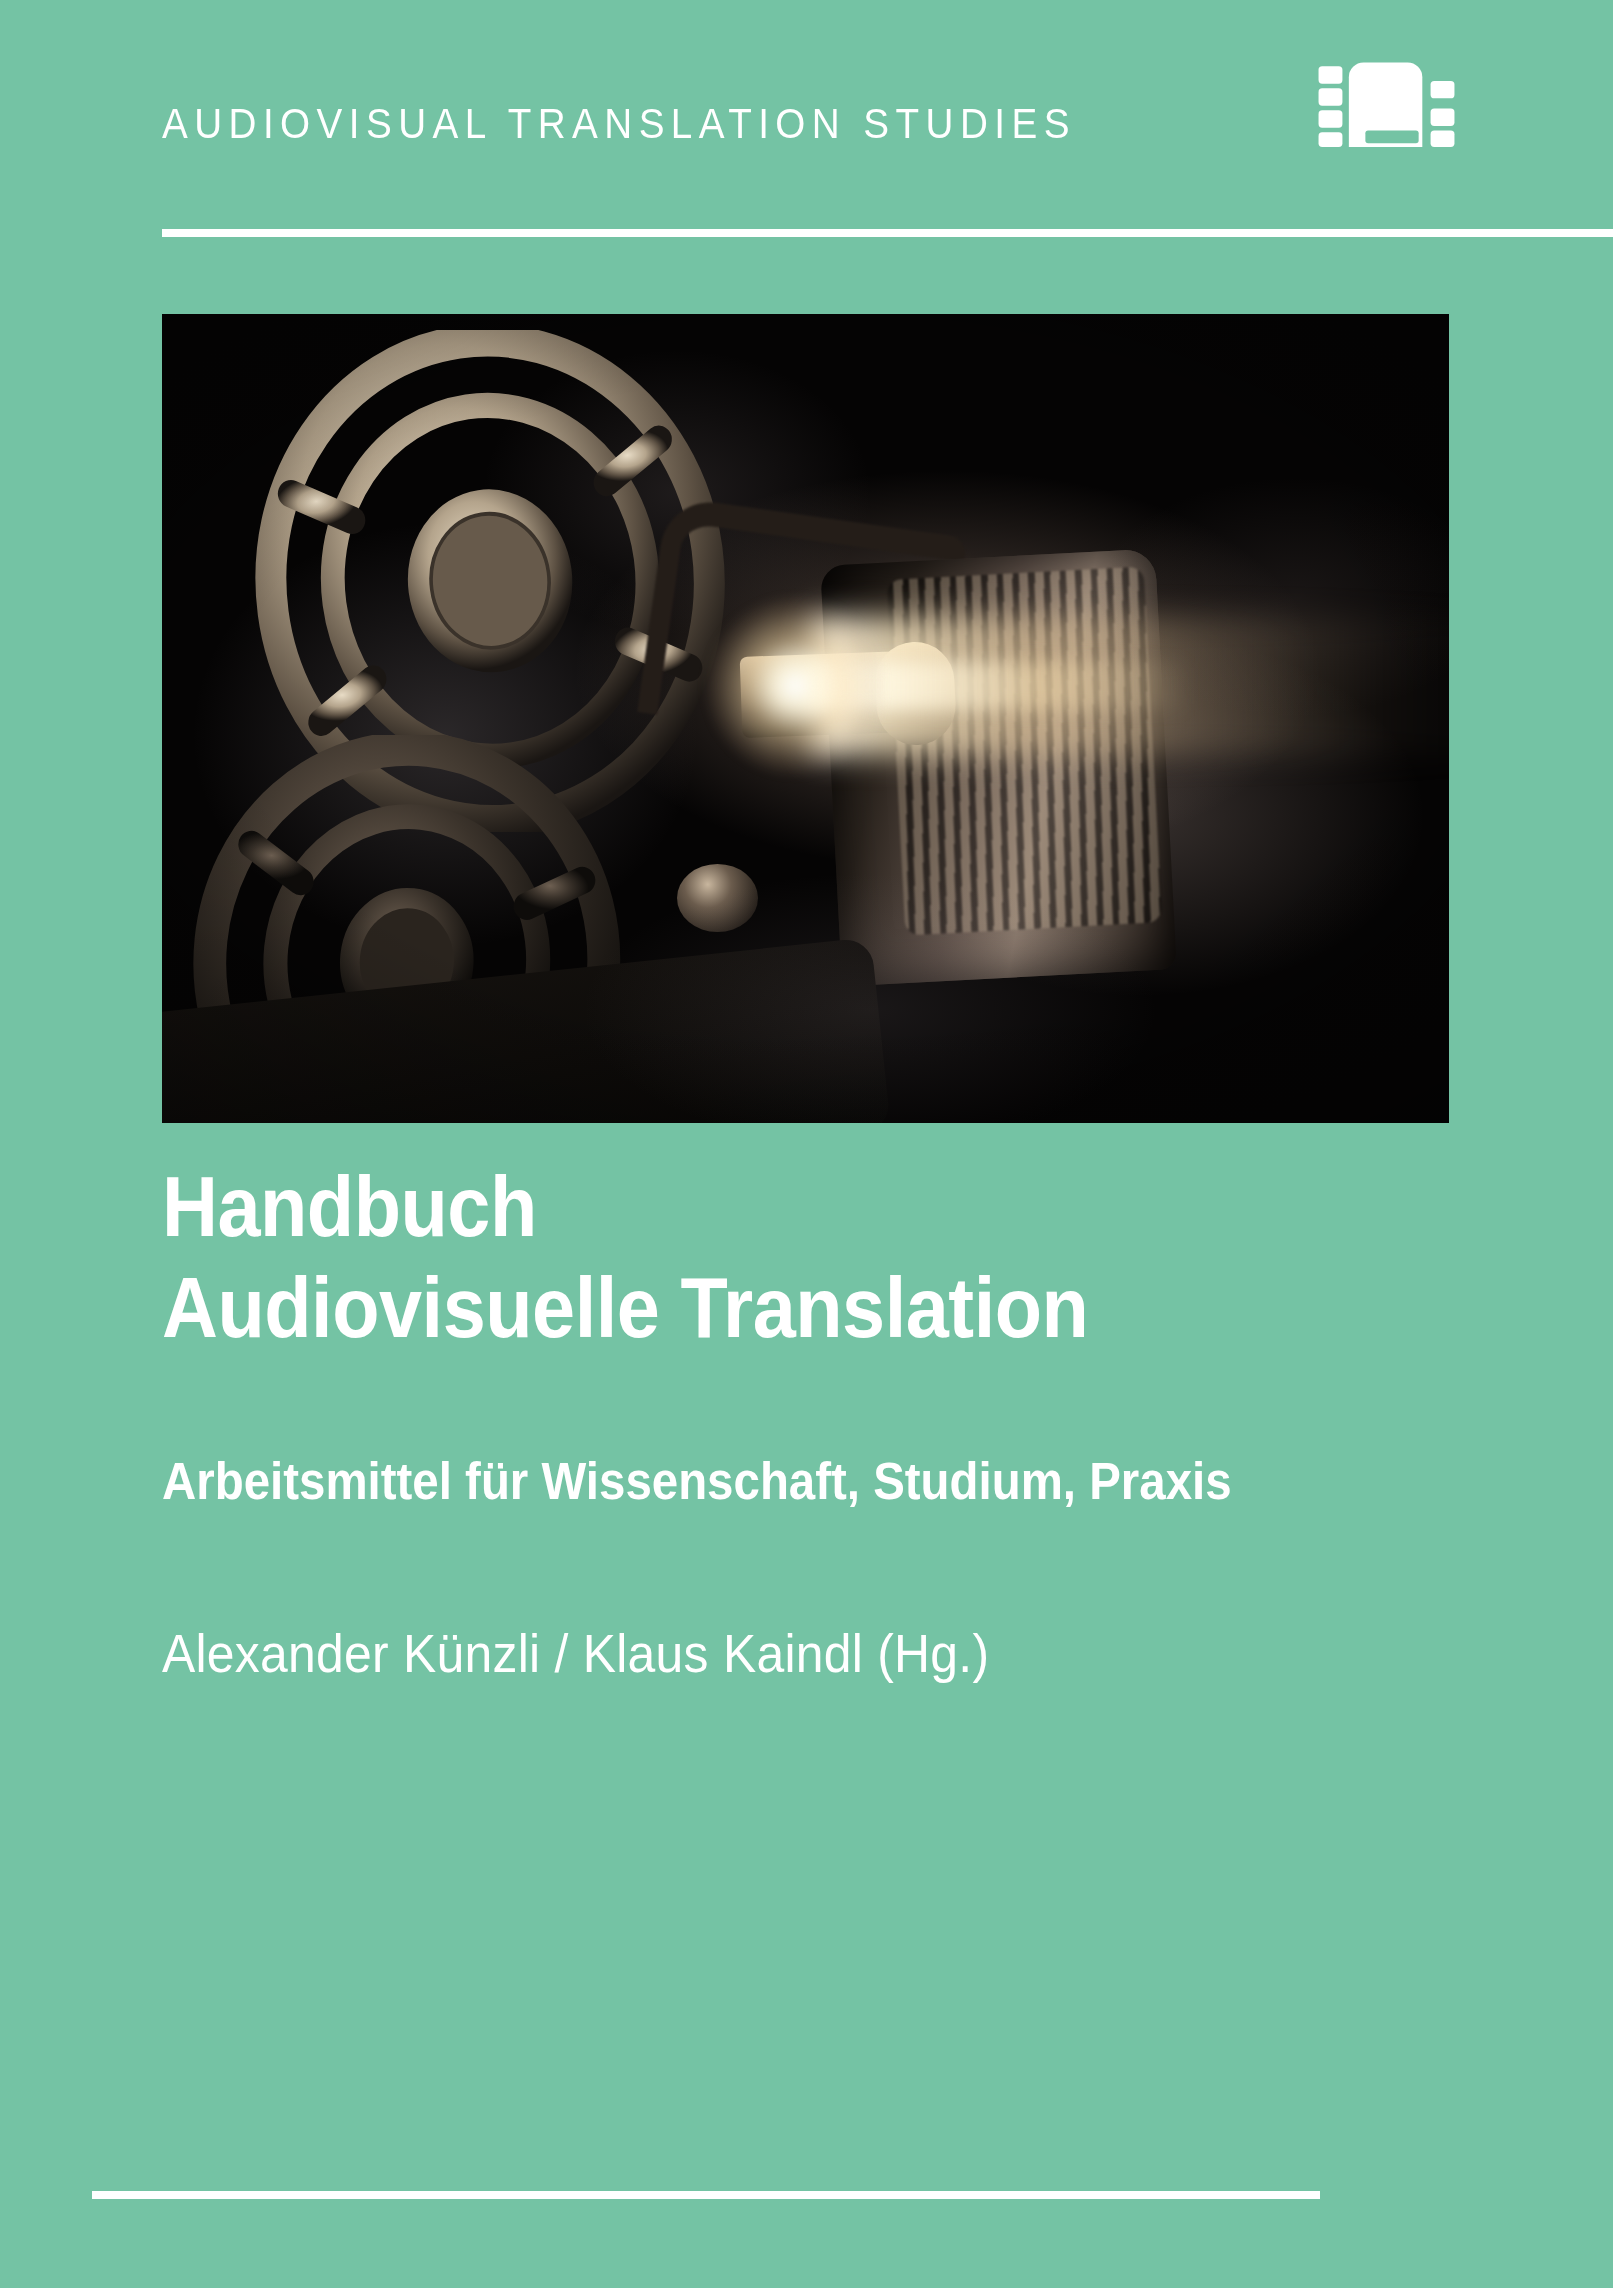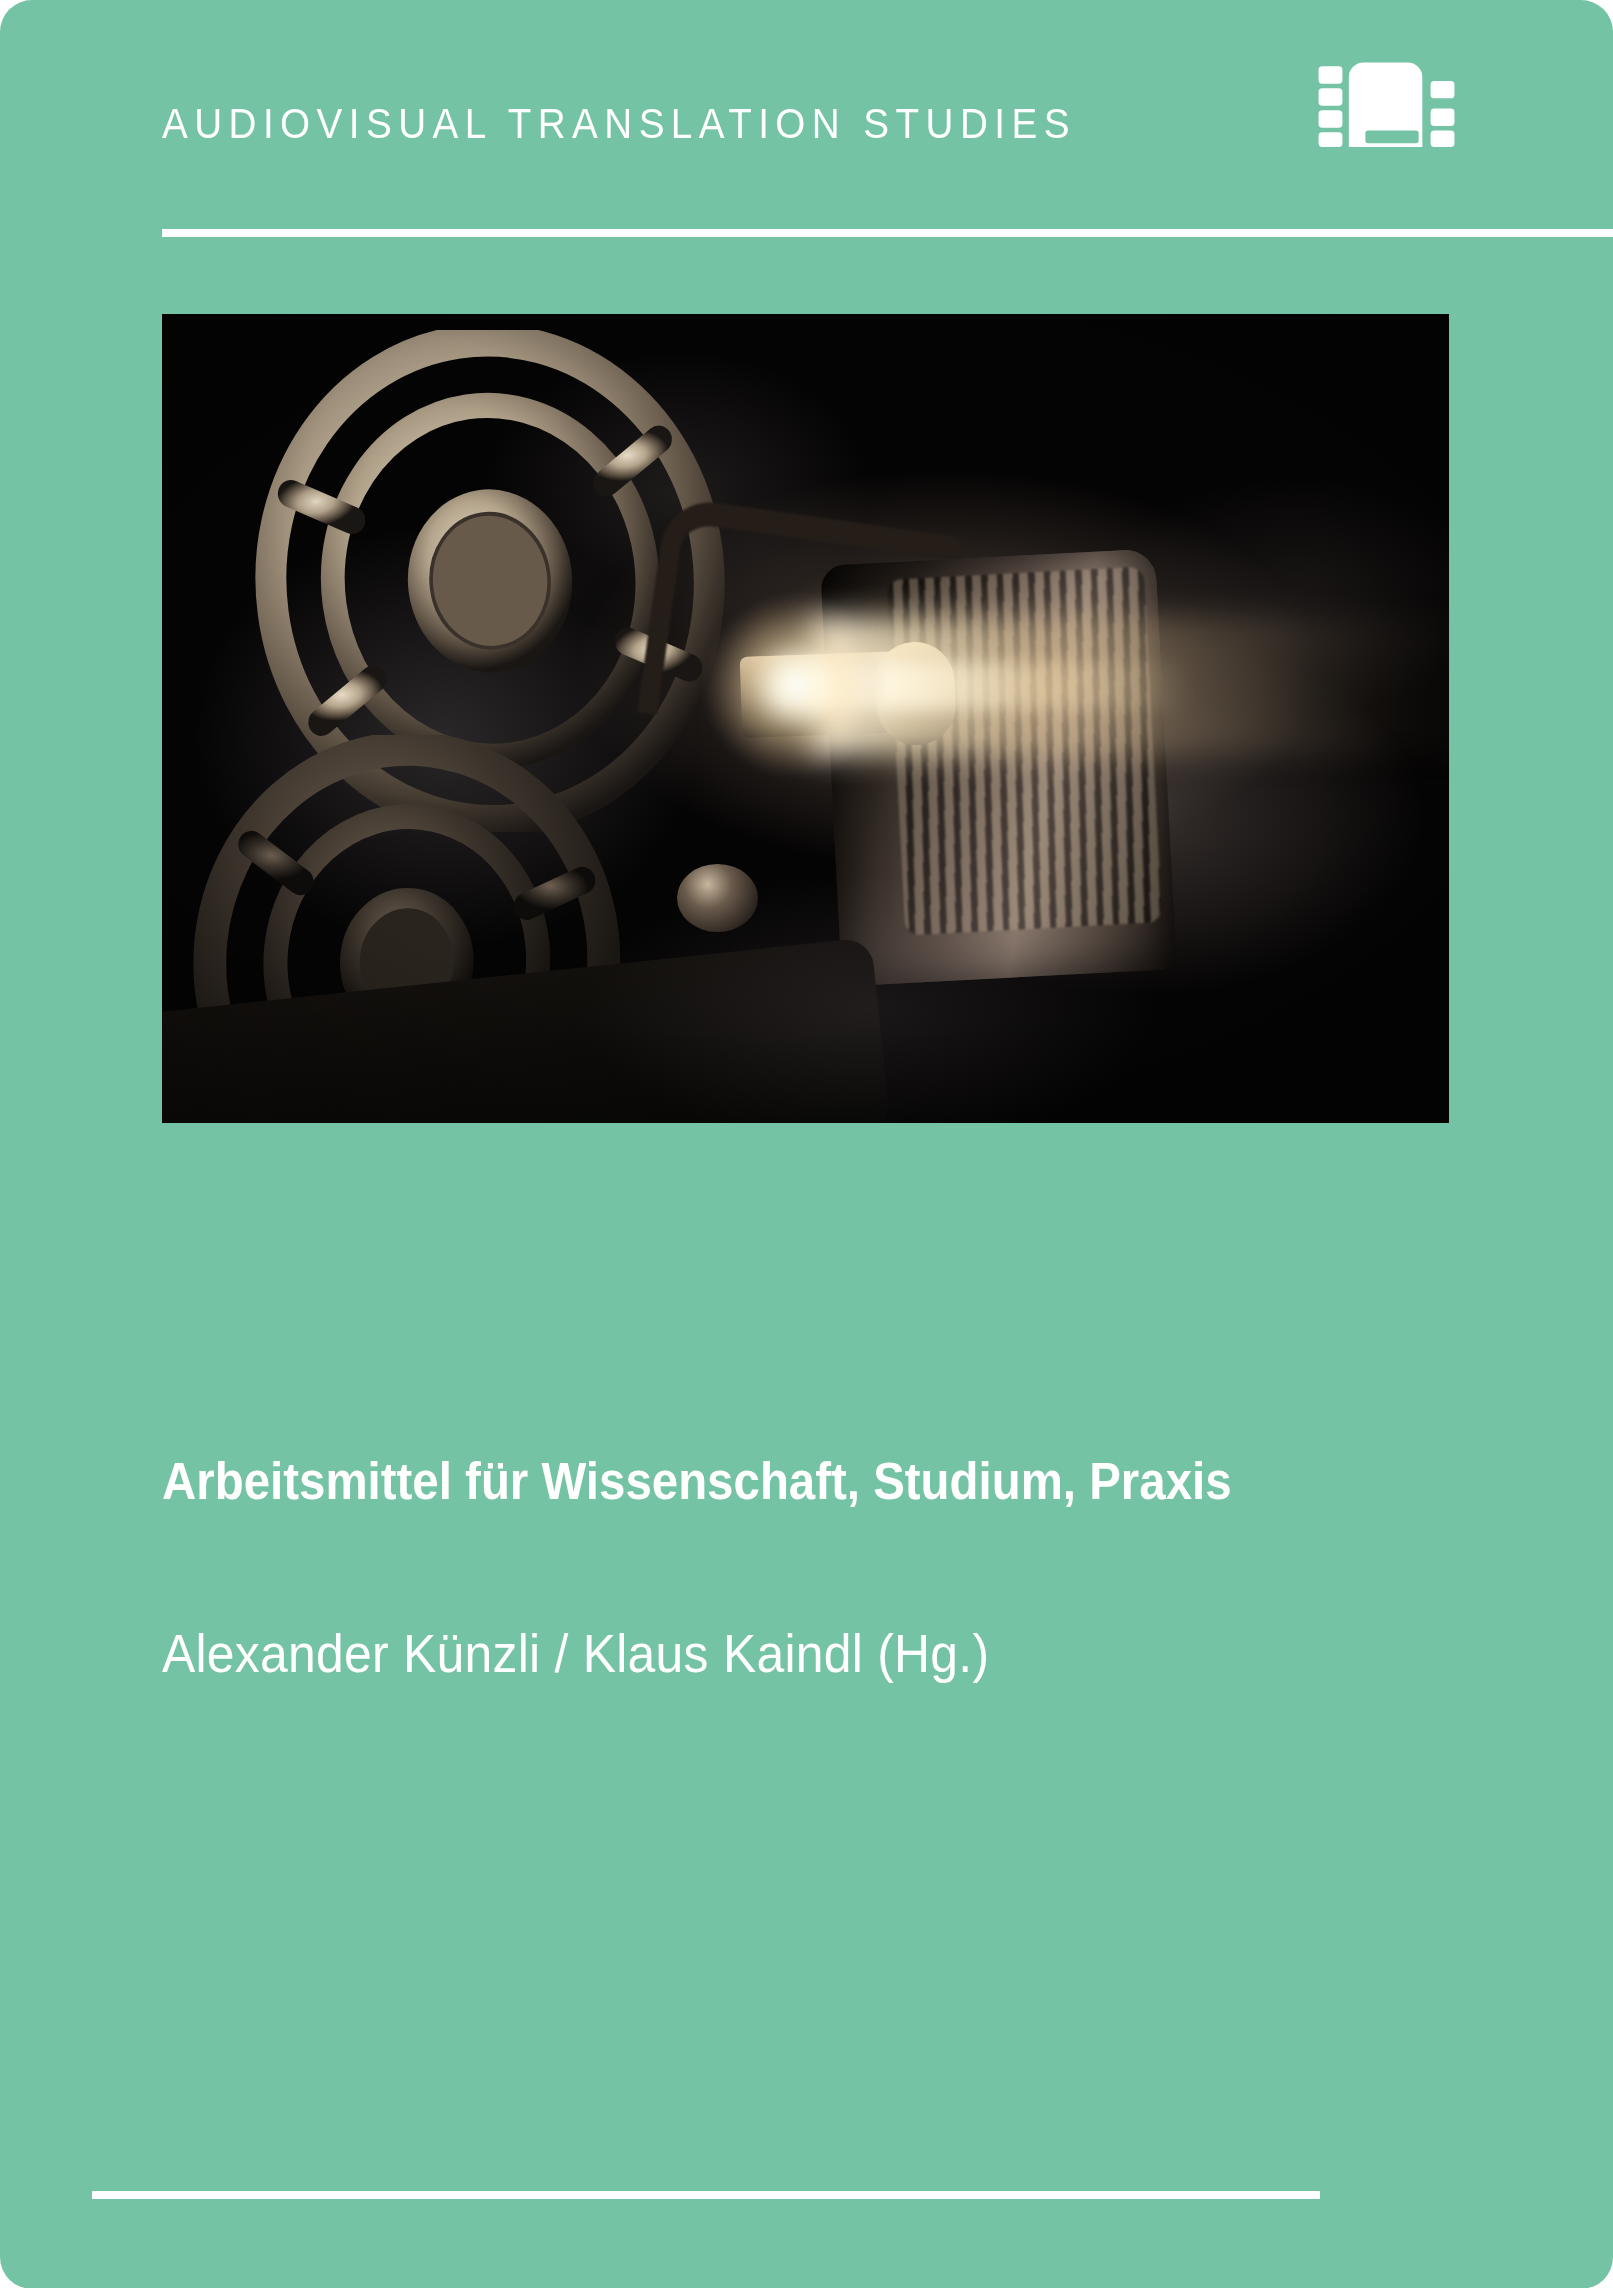--- a/index.html
+++ b/index.html
@@ -7,21 +7,20 @@
     padding: 0;
     background: #ffffff;
   }
   #cover {
     position: relative;
     width: 1613px;
     height: 2289px;
     background: #74c3a4;
     overflow: hidden;
     font-family: "Liberation Sans", sans-serif;
-    border-radius: 32px;
     -webkit-font-smoothing: antialiased;
   }
 
   
   .series-label {
     position: absolute;
     left: 162px;
     top: 100px;
     color: #ffffff;
     font-family: "Liberation Sans", sans-serif;
@@ -380,20 +379,24 @@
     <div class="base"></div>
 
     <div class="beam"></div>
     <div class="beam-core"></div>
     <div class="lamp-glow"></div>
 
     <div class="photo-layer haze-b"></div>
     <div class="photo-layer vignette"></div>
   </div>
 
+  <div class="title-block">
+    <div class="title-line">Handbuch</div>
+    <div class="title-line">Audiovisuelle Translation</div>
+  </div>
 
   <div class="subtitle">Arbeitsmittel für Wissenschaft, Studium, Praxis</div>
 
   <div class="editors">Alexander Künzli / Klaus Kaindl (Hg.)</div>
 
   <div class="rule-bottom"></div>
 
 
 </div>
 

